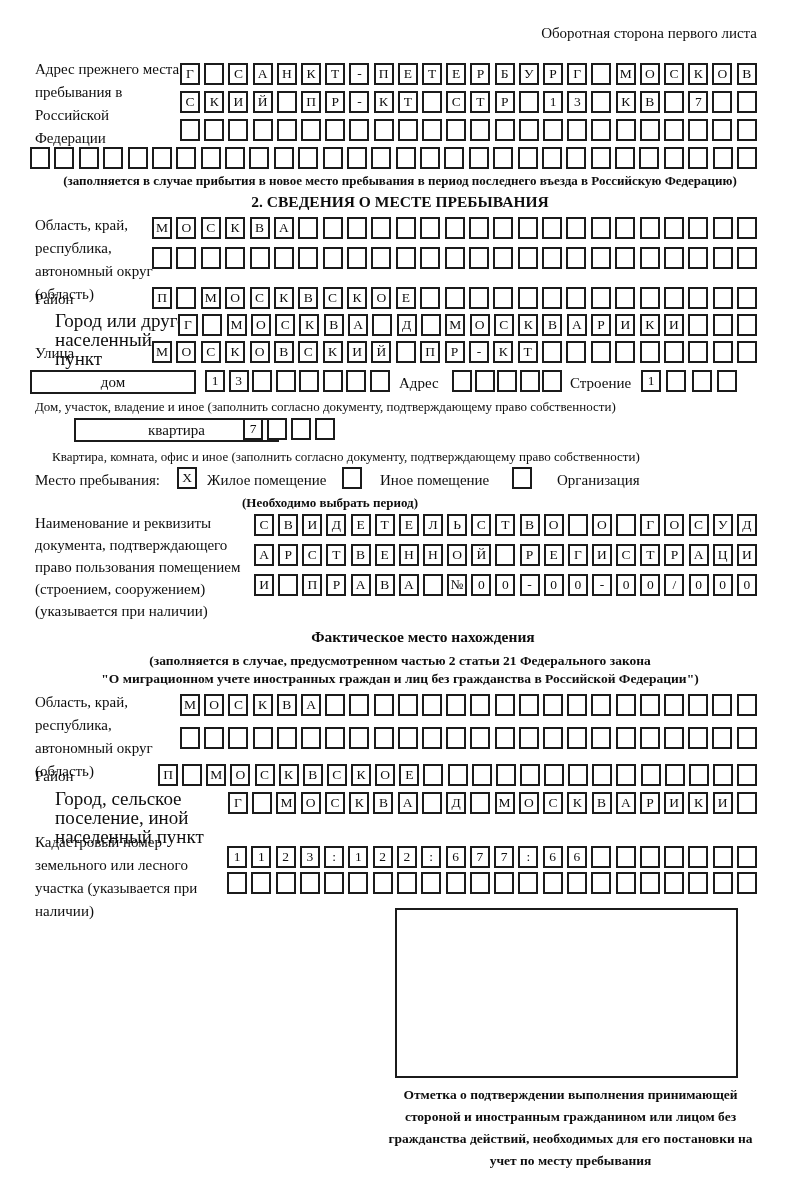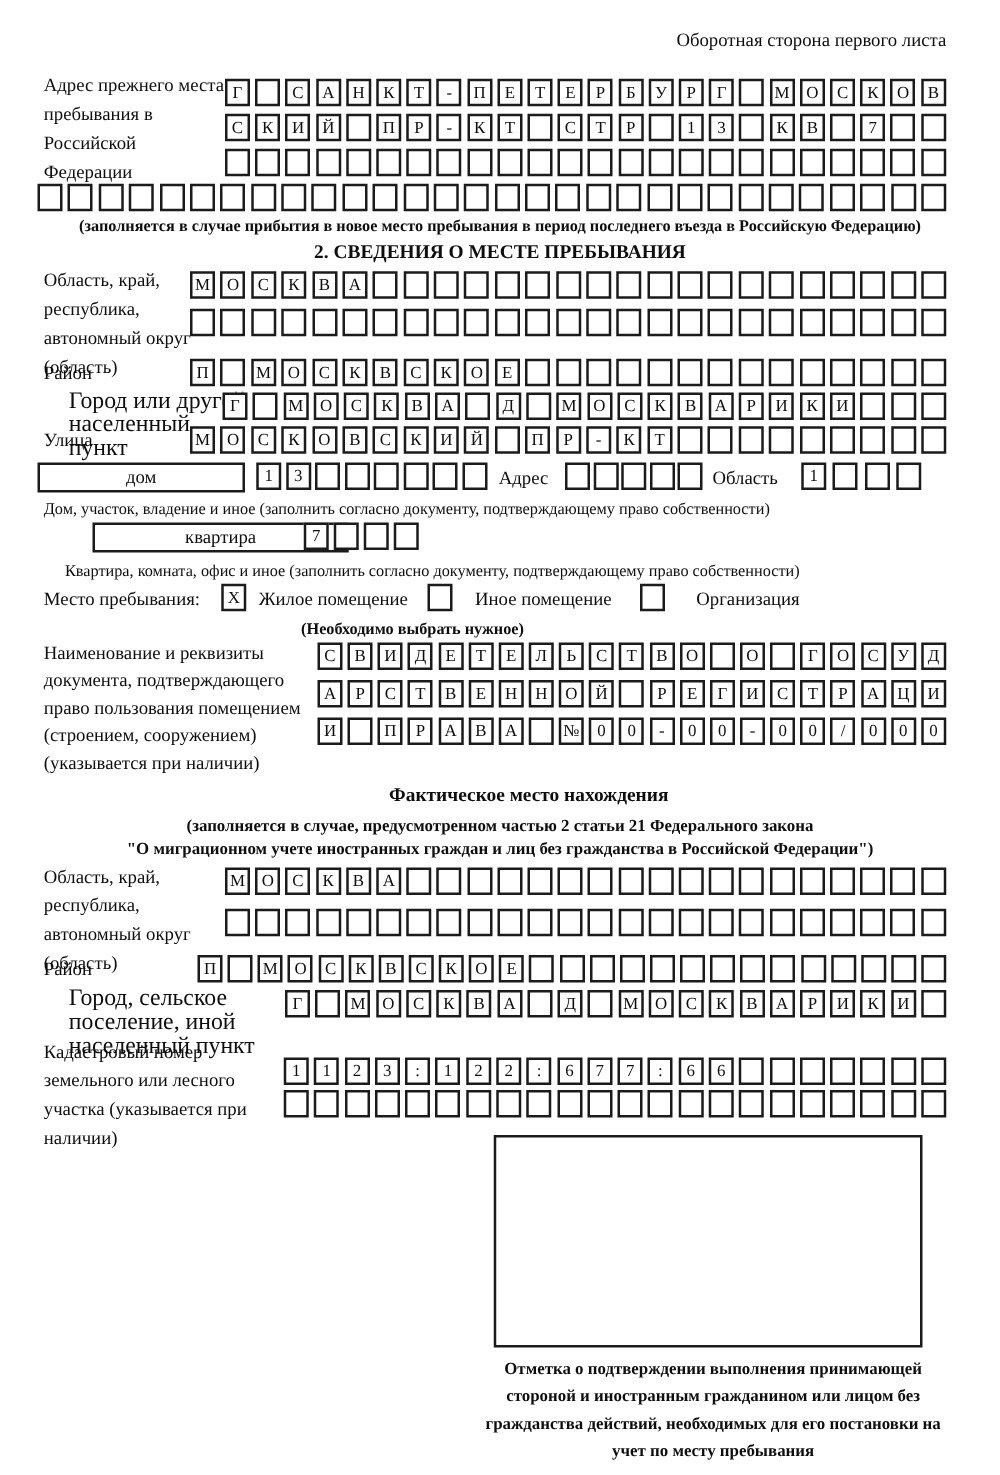--- a/index.html
+++ b/index.html
@@ -293,21 +293,21 @@
     <div class="cell"></div>
   </div>
 <div class="abs lbl" style="left:399px;top:372px;">Адрес</div>
 <div class="abs cells" style="left:452px;top:370px;width:110px;">
     <div class="cell"></div>
     <div class="cell"></div>
     <div class="cell"></div>
     <div class="cell"></div>
     <div class="cell"></div>
   </div>
-<div class="abs lbl" style="left:570px;top:372px;">Область</div>
+<div class="abs lbl" style="left:570px;top:372px;">Строение</div>
 <div class="abs cells" style="left:641px;top:370px;width:96px;">
     <div class="cell">1</div>
     <div class="cell"></div>
     <div class="cell"></div>
     <div class="cell"></div>
   </div>
 <div class="abs cap" style="left:35px;top:399px;width:740px;">Дом, участок, владение и иное (заполнить согласно документу, подтверждающему право собственности)</div>
 
 <div class="abs namedbox" style="left:30px;top:418px;width:205px;margin-left:44px;">квартира</div>
 <div class="abs cells" style="left:243px;top:418px;width:92px;">
@@ -318,21 +318,21 @@
   </div>
 <div class="abs cap" style="left:52px;top:449px;width:740px;">Квартира, комната, офис и иное (заполнить согласно документу, подтверждающему право собственности)</div>
 
 <div class="abs lbl" style="left:35px;top:469px;">Место пребывания:</div>
 <div class="abs cell" style="left:177px;top:467px;">X</div>
 <div class="abs lbl" style="left:207px;top:469px;">Жилое помещение</div>
 <div class="abs cell" style="left:342px;top:467px;"></div>
 <div class="abs lbl" style="left:380px;top:469px;">Иное помещение</div>
 <div class="abs cell" style="left:512px;top:467px;"></div>
 <div class="abs lbl" style="left:557px;top:469px;">Организация</div>
-<div class="abs cap center" style="left:160px;top:495px;width:340px;">(Необходимо выбрать нужное)</div>
+<div class="abs cap center" style="left:160px;top:495px;width:340px;">(Необходимо выбрать период)</div>
 
 <div class="abs lbl" style="left:35px;top:512px;width:220px;line-height:22px;">Наименование и реквизиты документа, подтверждающего право пользования помещением (строением, сооружением) (указывается при наличии)</div>
 <div class="abs cells" style="left:254px;top:514px;width:503px;">
     <div class="cell">С</div>
     <div class="cell">В</div>
     <div class="cell">И</div>
     <div class="cell">Д</div>
     <div class="cell">Е</div>
     <div class="cell">Т</div>
     <div class="cell">Е</div>

